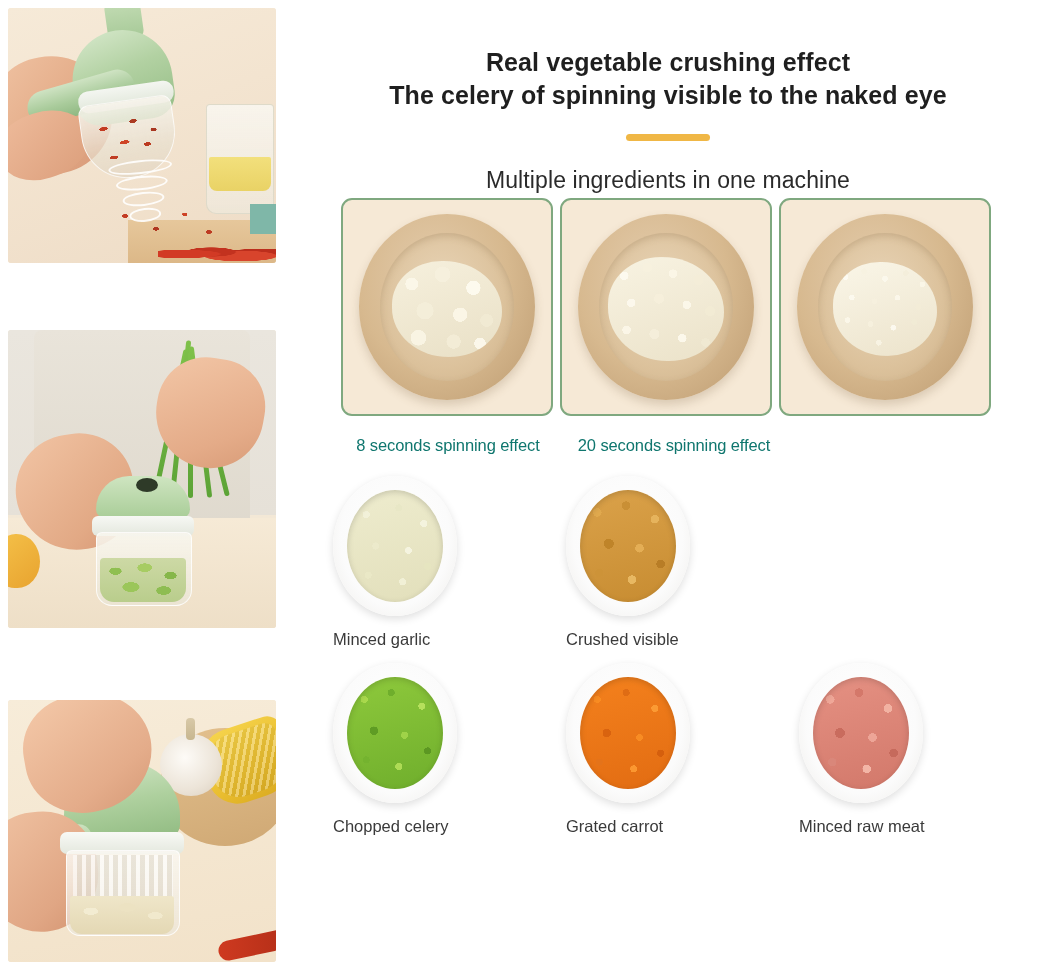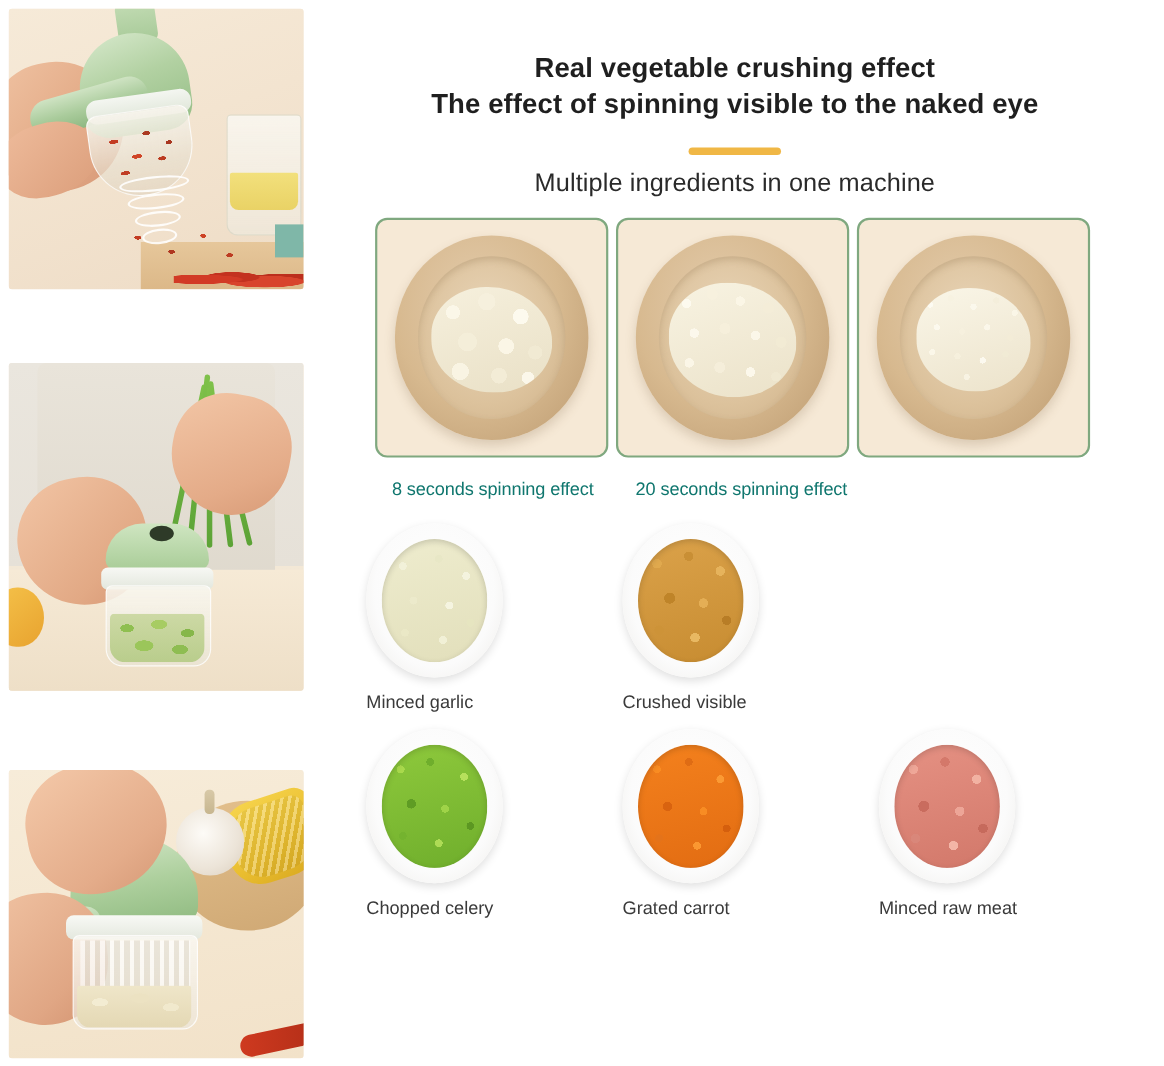--- a/index.html
+++ b/index.html
@@ -324,21 +324,21 @@
   .divider {
     width: 84px; height: 7px;
     background: #f0b745;
     border-radius: 4px;
     margin: 22px auto 0;
   }
   .subheading {
     text-align: center;
     font-size: 23px;
     color: #2a2a2a;
-    margin-top: 12px;
+    margin-top: 26px;
     letter-spacing: .1px;
   }
 
   
   .cards {
     position: absolute;
     left: 54px;
     top: 198px;
     width: 650px;
     display: flex;
@@ -629,21 +629,21 @@
         <div class="p3-paste"></div>
         <div class="p3-chili"></div>
       </div>
     </div>
   </div>
 
   <div class="content">
 
     <div class="headings">
       <div class="h-line">Real vegetable crushing effect</div>
-      <div class="h-line">The effect of spinning visible to the naked eye</div>
+      <div class="h-line">The celery of spinning visible to the naked eye</div>
       <div class="divider"></div>
       <div class="subheading">Multiple ingredients in one machine</div>
     </div>
 
     <div class="cards">
       <div class="card">
         <div class="plate"></div>
         <div class="mince mince-8"></div>
       </div>
       <div class="card">

